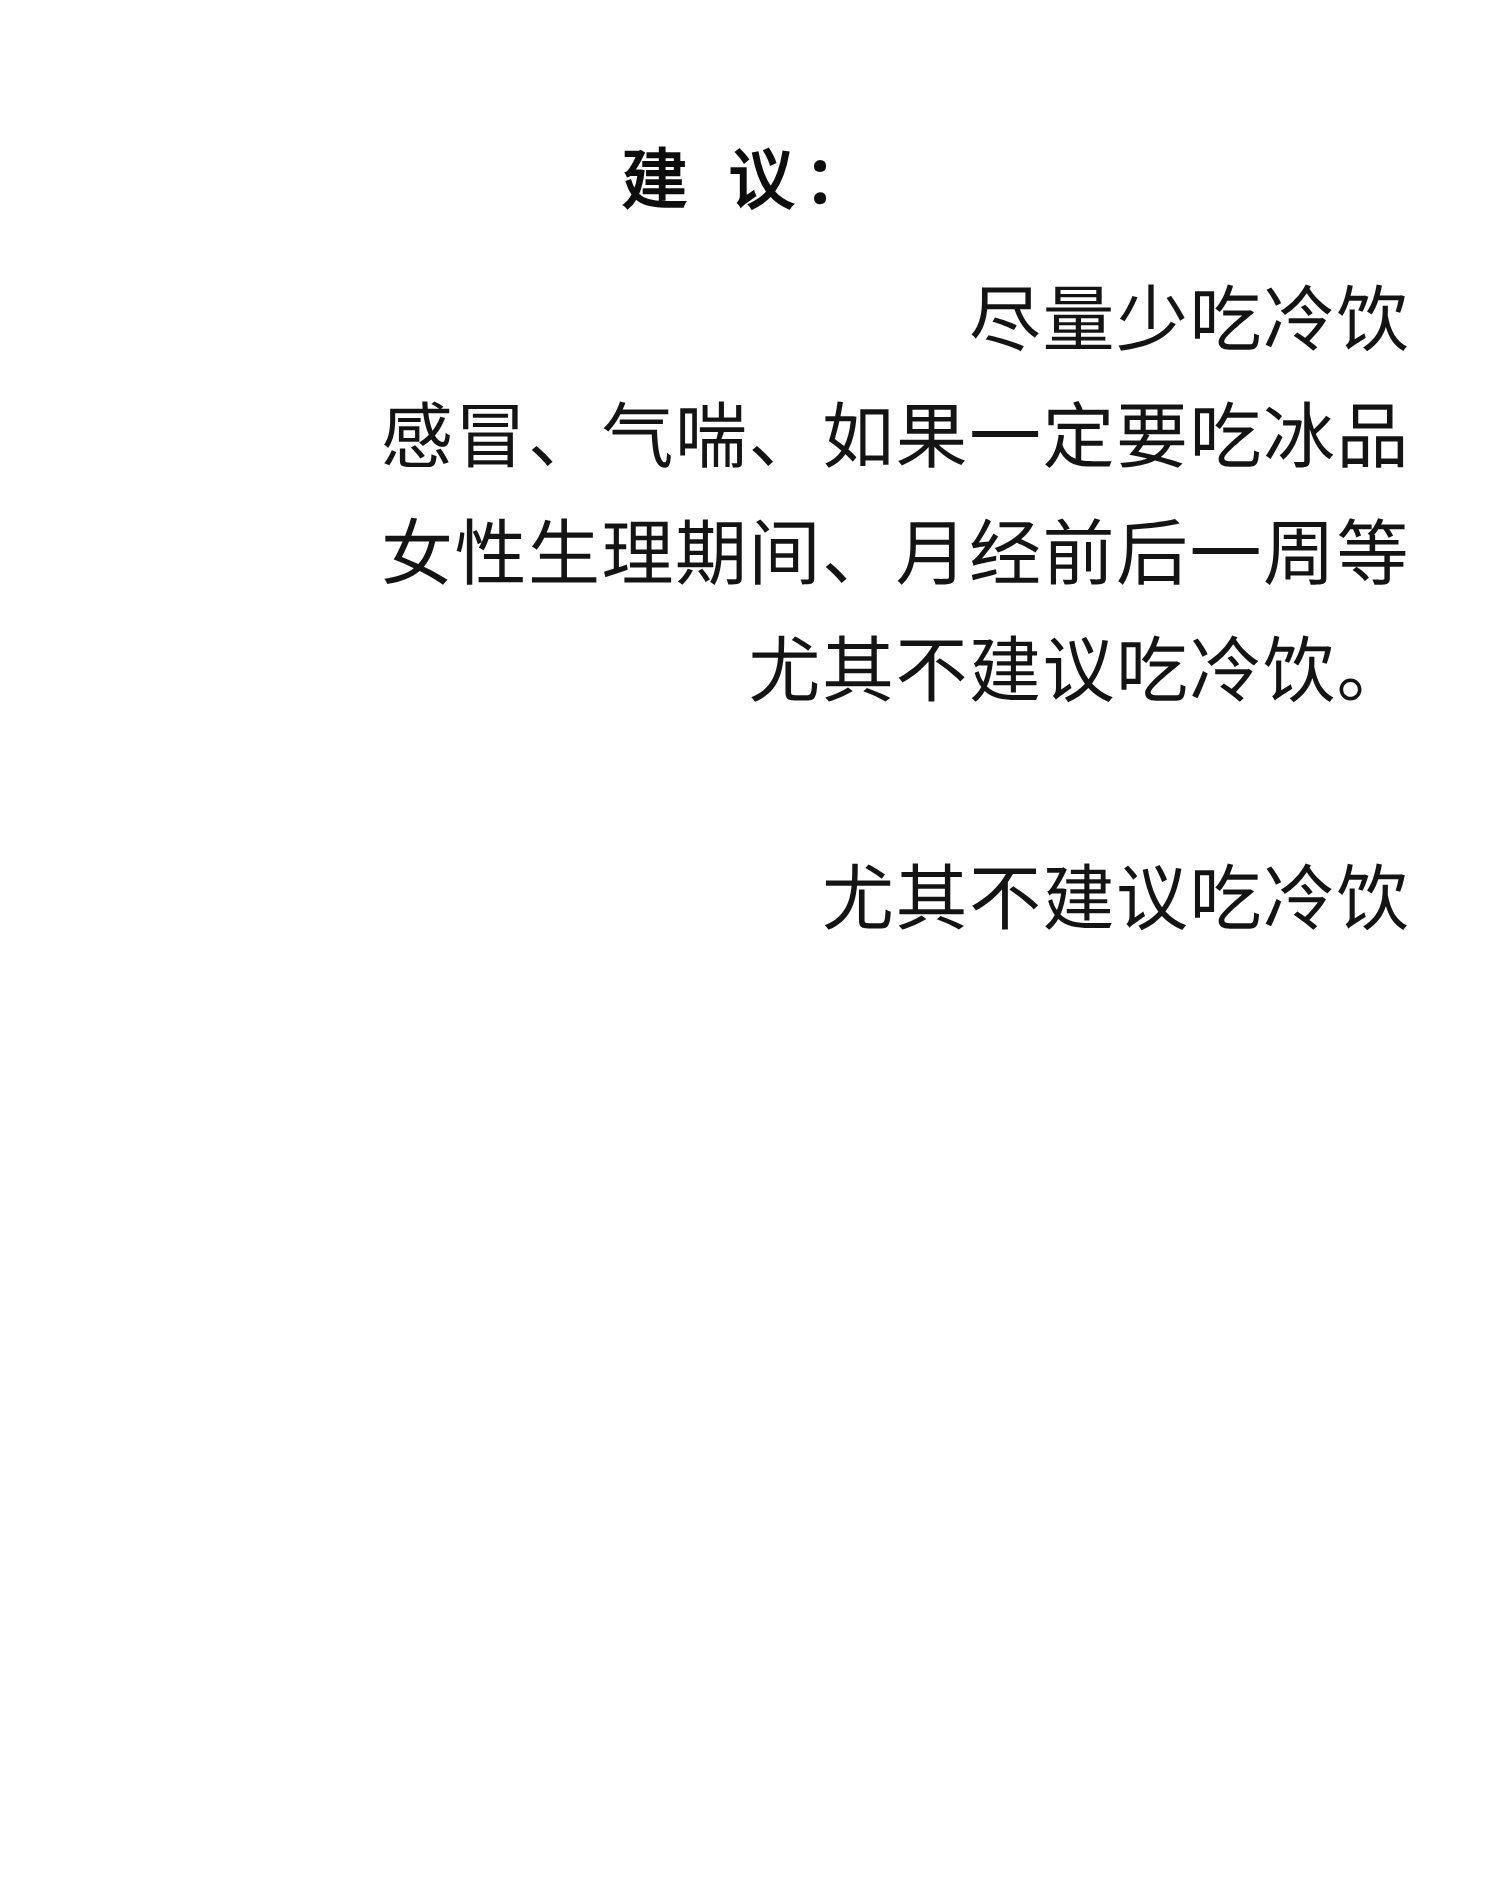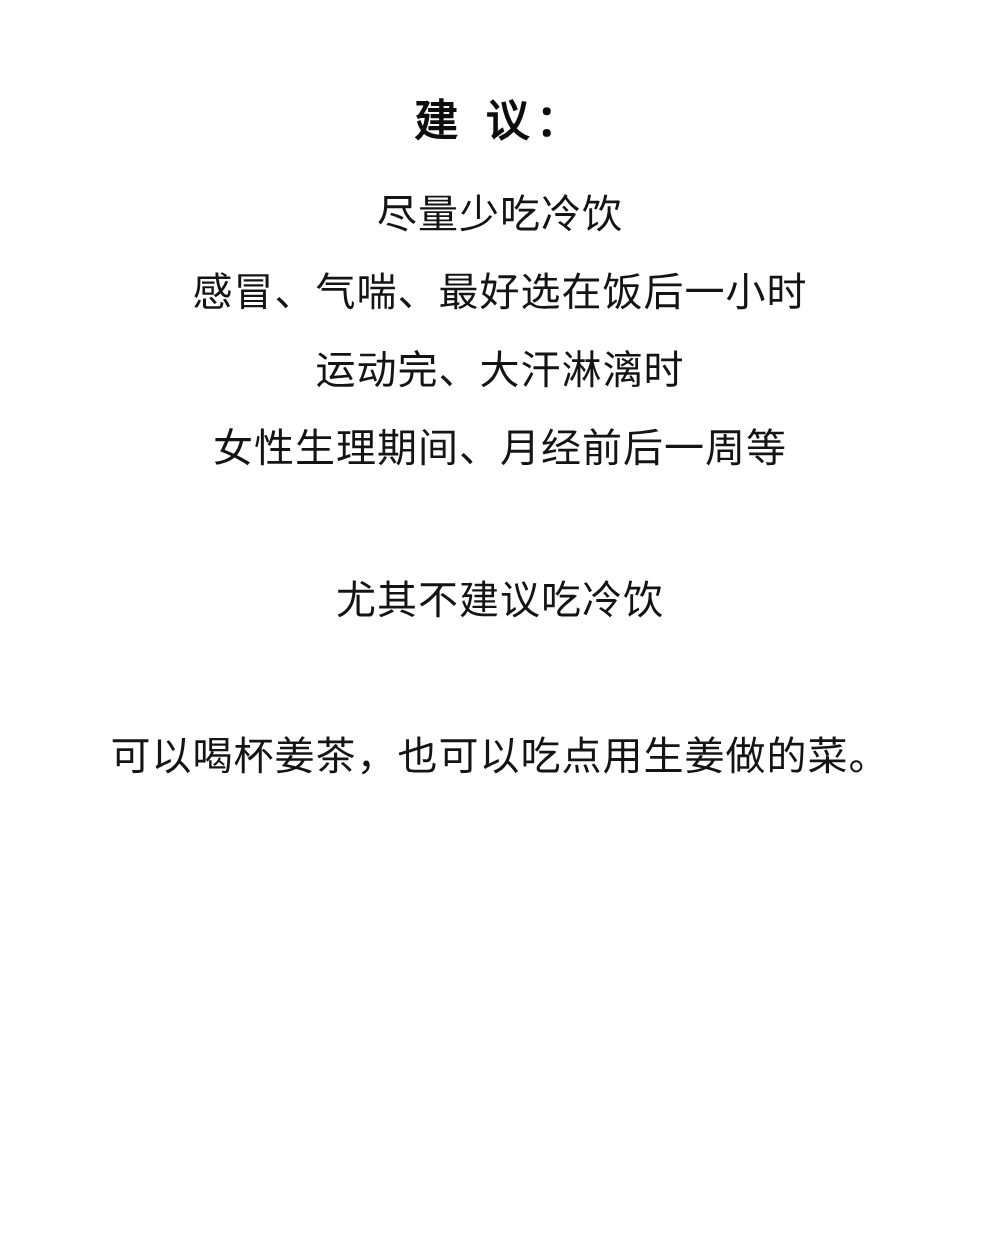--- a/index.html
+++ b/index.html
@@ -30,49 +30,48 @@
     line-height: 1.3;
     text-align: center;
     margin: 22px 0 26px 0;
     color: #0d0d0d;
   }
   .block {
     width: 100%;
     text-align: center;
   }
   .line {
-    font-size: 40px;
+    font-size: 48px;
     line-height: 78px;
-    text-align: center;
+    text-align: right;
     letter-spacing: 1px;
     color: #141414;
     white-space: nowrap;
   }
   .spacer-md { height: 74px; }
   .spacer-lg { height: 78px; }
 </style>
 </head>
 <body>
 
 <div class="page">
 
   <h1 class="heading">建 议：</h1>
 
   <div class="block">
     <div class="line">尽量少吃冷饮</div>
-    <div class="line">感冒、气喘、最好选在饭后一小时</div>
-    <div class="line">运动完、大汗淋漓时</div>
+    <div class="line">感冒、气喘、如果一定要吃冰品</div>
     <div class="line">女性生理期间、月经前后一周等</div>
+    <div class="line">尤其不建议吃冷饮。</div>
   </div>
 
   <div class="spacer-md"></div>
 
   <div class="block">
     <div class="line">尤其不建议吃冷饮</div>
   </div>
 
   <div class="spacer-lg"></div>
 
   <div class="block">
-    <div class="line">可以喝杯姜茶，也可以吃点用生姜做的菜。</div>
   </div>
 
 </div>
 
 </body></html>

